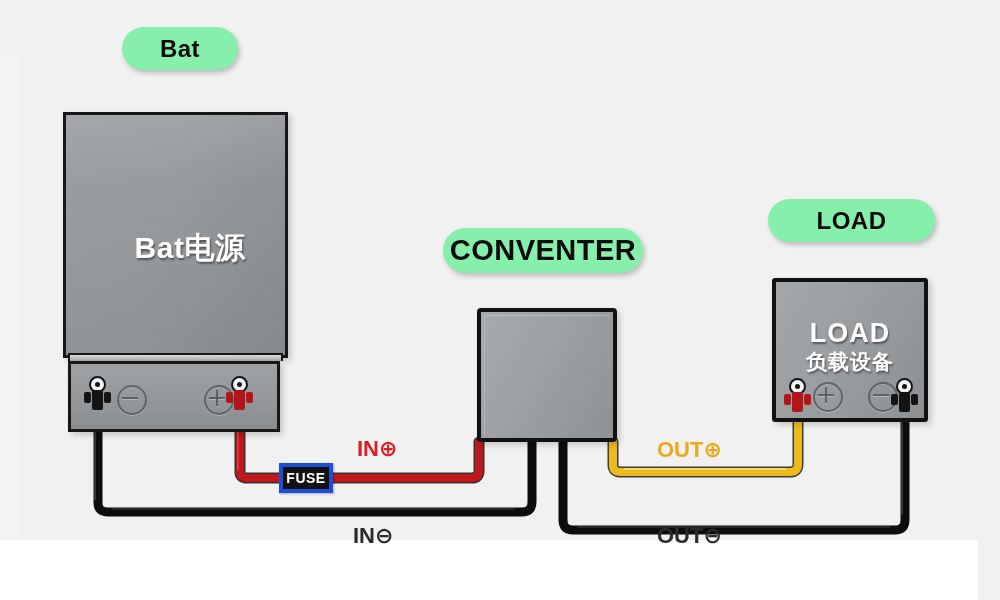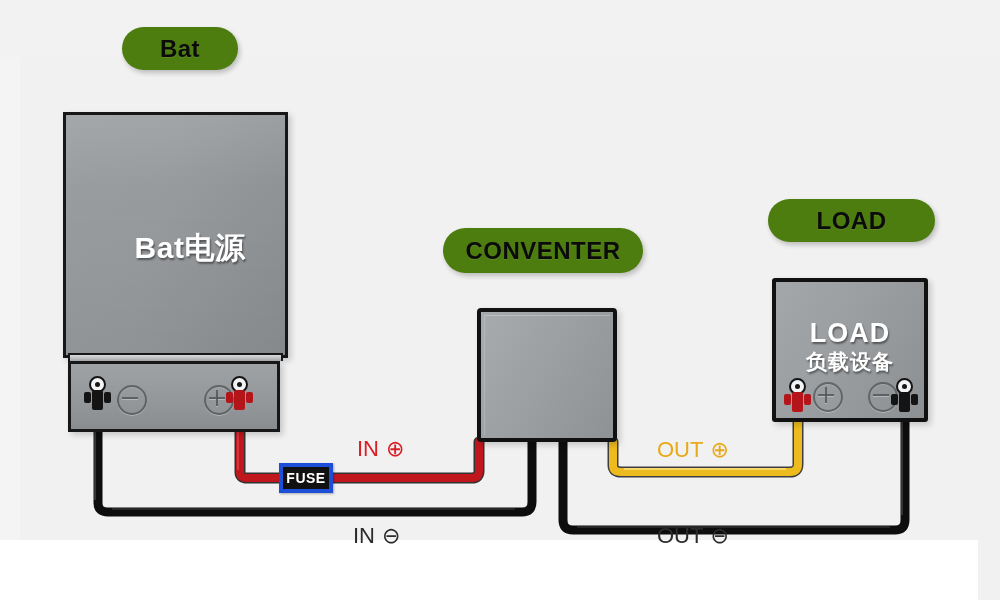--- a/index.html
+++ b/index.html
@@ -13,21 +13,21 @@
   
   .bg-top{position:absolute;left:0;top:0;width:1000px;height:57px;background:#f2f2f2;}
   .bg-leftstrip{position:absolute;left:0;top:57px;width:20px;height:483px;background:#f4f4f4;}
   .bg-panel{position:absolute;left:20px;top:57px;width:958px;height:483px;background:#f1f1f1;}
   .bg-rightstrip{position:absolute;left:978px;top:57px;width:22px;height:543px;background:#f1f1f1;}
   .bg-bottom{position:absolute;left:0px;top:540px;width:978px;height:60px;background:#ffffff;}
 
   
   .pill{
     position:absolute;
-    background:#4d7c0f;
+    background:#86efac;
     color:#0b0b0b;
     border-radius:999px;
     display:flex;align-items:center;justify-content:center;
     font-weight:700;
     letter-spacing:.5px;
     box-shadow:2px 3px 5px rgba(0,0,0,.22);
     text-shadow:0 1px 0 rgba(255,255,255,.10);
     user-select:none;
   }
 
@@ -118,21 +118,21 @@
   }
   .term .wing{
     position:absolute;top:16px;width:7px;height:11px;border-radius:2px;
   }
   .term .wing.l{left:-5px;}
   .term .wing.r{right:-5px;}
   .barrel.k,.wing.k{background:#141414;}
   .barrel.r,.wing.r2{background:#b4151b;}
 
   
-  .lbl{position:absolute;font-weight:400;white-space:nowrap;display:flex;align-items:flex-start;gap:7px;}
+  .lbl{position:absolute;font-weight:700;white-space:nowrap;display:flex;align-items:flex-start;}
   .lbl .sym{display:inline-block;}
   .fuse{
     position:absolute;background:#111111;border:4px solid #1d4ed8;
     color:#ffffff;font-weight:700;font-size:14px;letter-spacing:.5px;
     display:flex;align-items:center;justify-content:center;
     box-shadow:1px 1px 2px rgba(0,0,0,.3);
   }
 
   svg.wires{position:absolute;left:0;top:0;width:1000px;height:600px;overflow:visible;}
 </style>
@@ -233,20 +233,20 @@
   </div>
 
   <div class="lbl" id="lbl-out-neg" style="left: 657px; top: 523px; color: rgb(43, 43, 43); font-size: 22px;">
     <span>OUT</span>
     <span class="sym">⊖</span>
   </div>
 
   <div class="pill" id="pill-bat" style="left: 122px; top: 27px; width: 116px; height: 43px; font-size: 24px;">
     <span>Bat</span>
   </div>
-  <div class="pill" id="pill-conv" style="left: 443px; top: 228px; width: 200px; height: 45px; font-size: 24px;">
+  <div class="pill" id="pill-conv" style="left: 443px; top: 228px; width: 200px; height: 45px; font-size: 29px;">
     <span>CONVENTER</span>
   </div>
   <div class="pill" id="pill-load" style="left: 768px; top: 199px; width: 167px; height: 43px; font-size: 24px;">
     <span>LOAD</span>
   </div>
 
 </div>
 
 </body></html>

